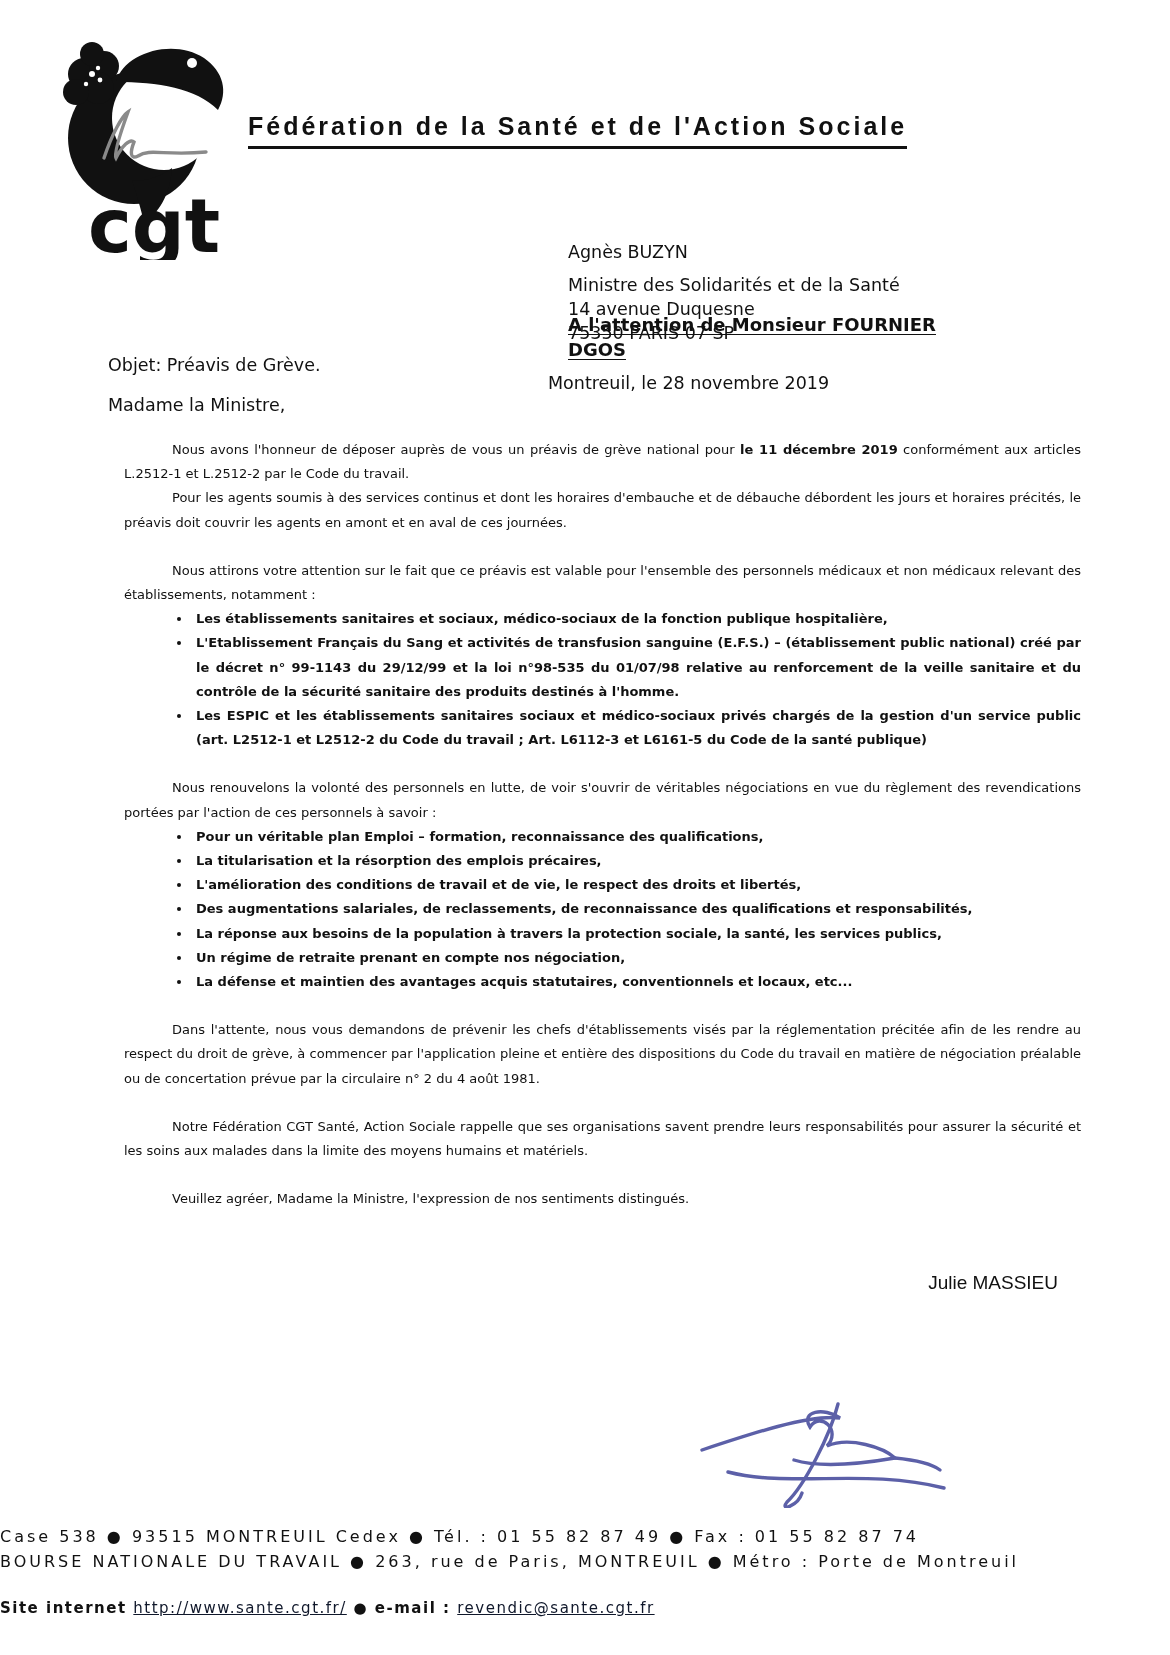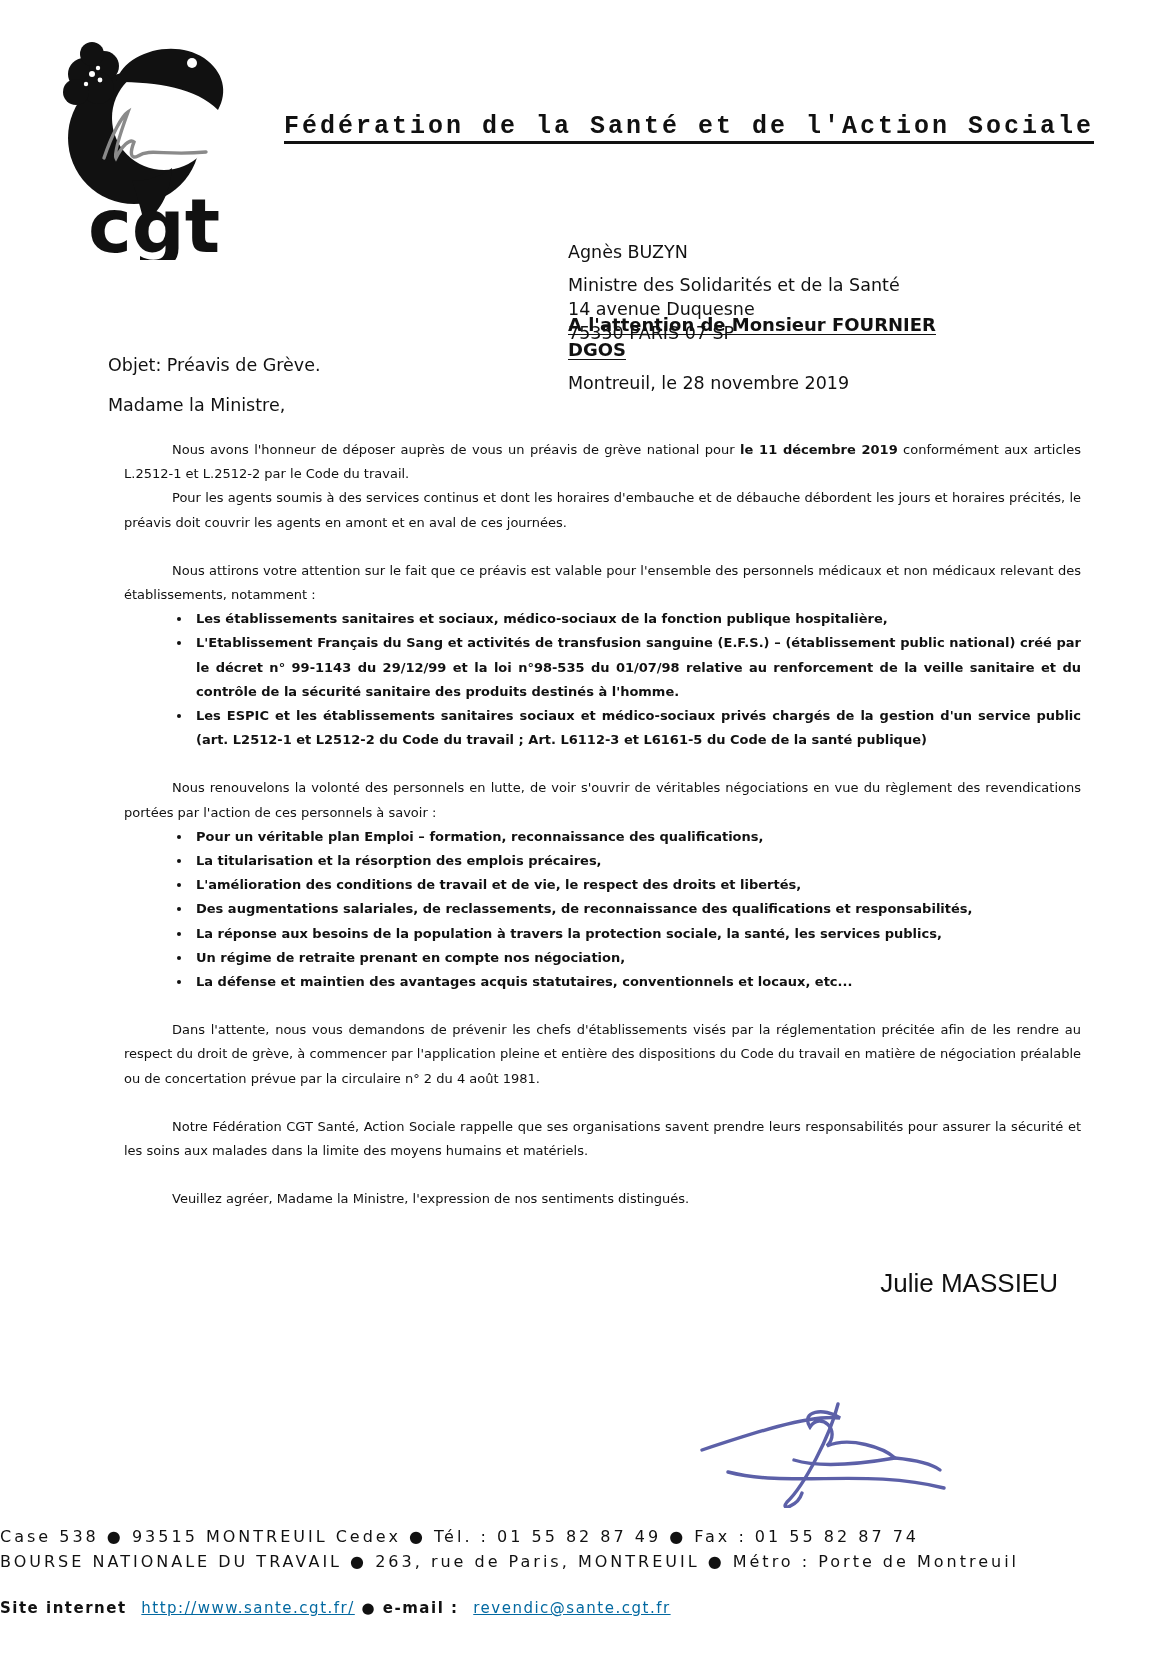--- a/index.html
+++ b/index.html
@@ -20,27 +20,27 @@
     position: absolute;
     left: 46px;
     top: 30px;
     width: 200px;
     height: 230px;
   }
   .doc-title {
     position: absolute;
     left: 248px;
     top: 112px;
-    font-family: Liberation Mono, monospace;
+    font-family: Liberation Sans, sans-serif;
     font-weight: bold;
     font-size: 25px;
     letter-spacing: 3px;
     white-space: nowrap;
     border-bottom: 3px solid #111;
-    margin-left: 36px;
+    padding-bottom: 5px;
   }
 
   
   .recipient {
     position: absolute;
     left: 568px;
     top: 196px;
     font-size: 17.5px;
     line-height: 24px;
   }
@@ -57,21 +57,21 @@
   }
   .objet-line {
     position: absolute;
     left: 108px;
     top: 355px;
     font-size: 17.5px;
   }
   .objet-line .objet-label { text-underline-offset: 3px; }
   .dateline {
     position: absolute;
-    left: 568px;
+    left: 548px;
     top: 373px;
     font-size: 17.5px;
   }
   .salutation {
     position: absolute;
     left: 108px;
     top: 395px;
     font-size: 17.5px;
   }
 
@@ -95,21 +95,21 @@
   }
   ul.blist li { padding-left: 4px; text-align: justify; }
 
   
   .sign-block {
     position: absolute;
     right: 112px;
     top: 1268px;
     text-align: right;
     font-family: "Liberation Sans", sans-serif;
-    font-size: 26px;
+    font-size: 19px;
     line-height: 30px;
   }
   .signature-svg {
     position: absolute;
     left: 688px;
     top: 1398px;
   }
 
   
   .footer {
@@ -124,24 +124,23 @@
     line-height: 25px;
     white-space: nowrap;
   }
   .footer .f-line3 {
     margin-top: 22px;
     font-size: 15px;
     font-weight: bold;
     letter-spacing: 1.5px;
   }
   .footer a {
-    color: #0369a1;
+    color: #0f172a;
     text-decoration: underline;
     font-weight: normal;
-    margin-left: 8px;
   }
   .logo-cgt-text {
     font-family: "DejaVu Sans", sans-serif;
     font-weight: bold;
   }
 </style>
 </head>
 <body>
 
 <div class="page">

